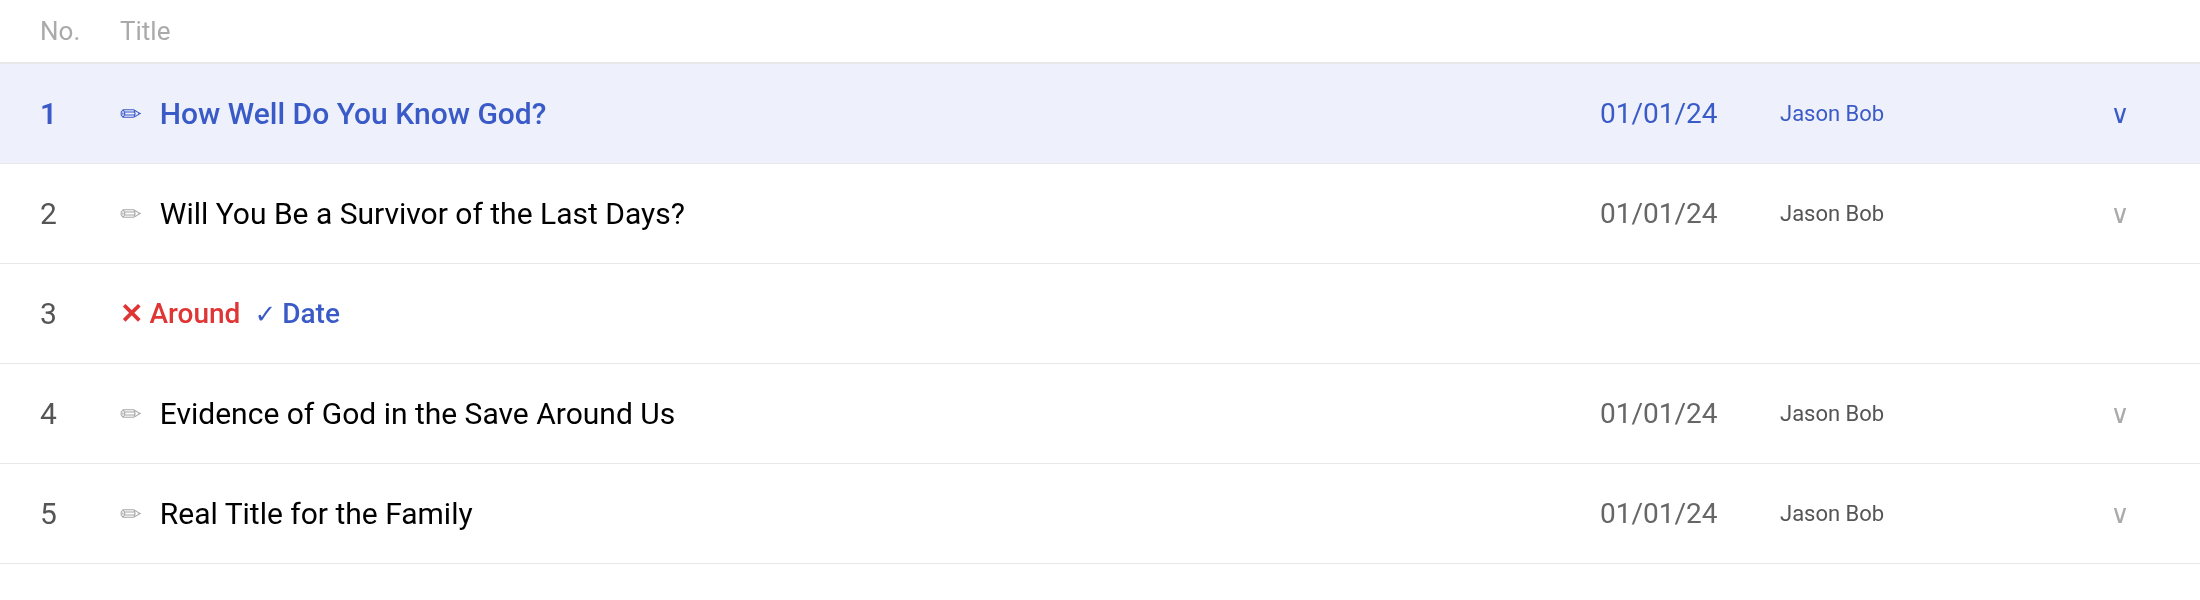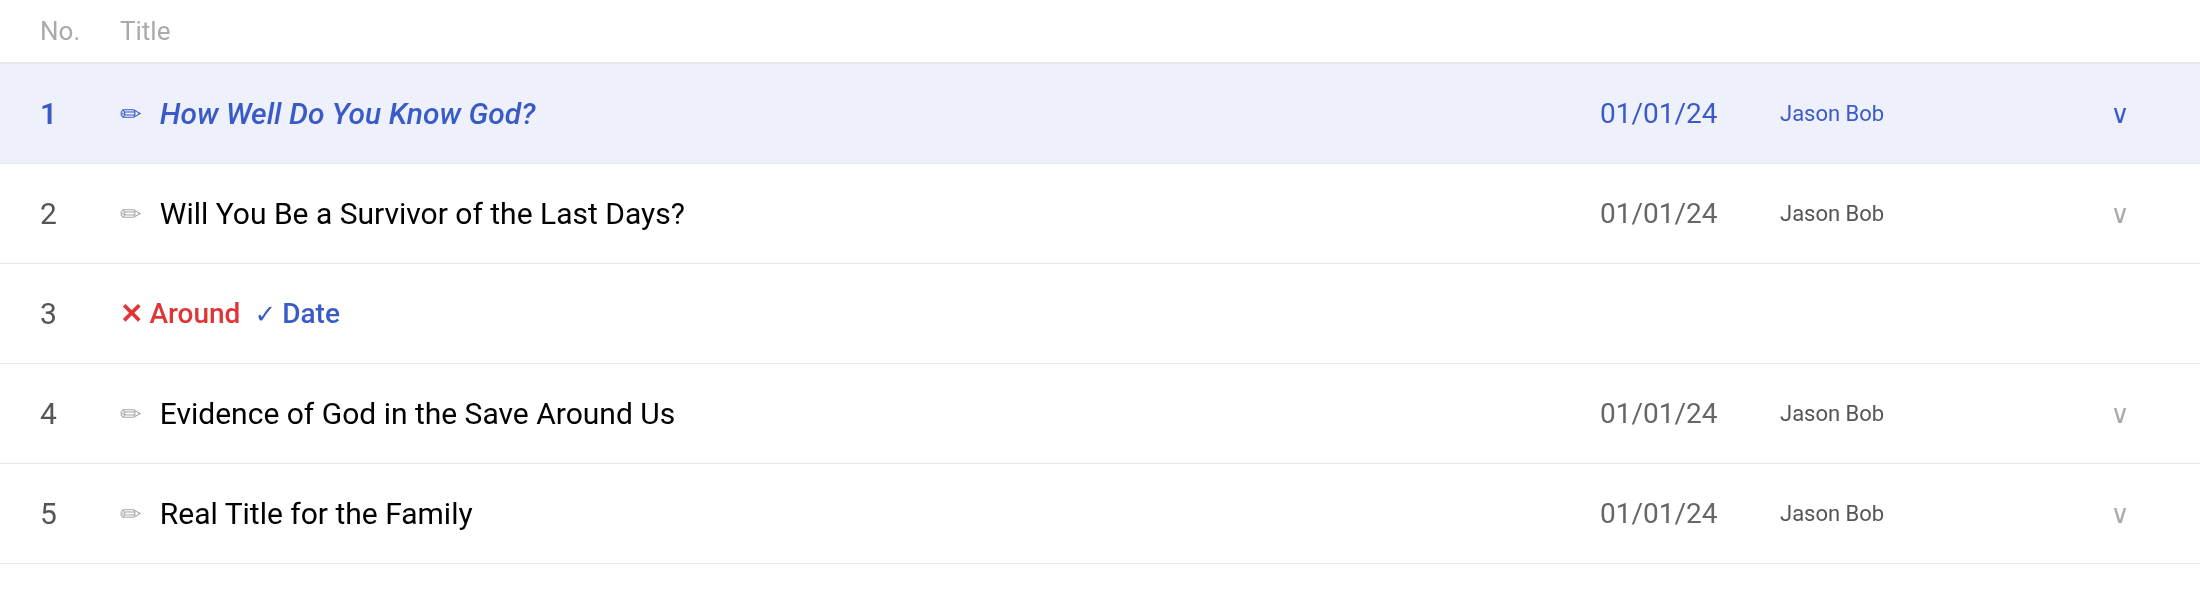--- a/index.html
+++ b/index.html
@@ -78,21 +78,20 @@
 
     .row-title {
       font-size: 30px;
       color: #000000;
       font-weight: 400;
     }
 
     .active-row .row-title {
       color: #3a5bc7;
       font-weight: 500;
-      font-style: italic;
     }
 
     .row-date {
       font-size: 28px;
       color: #666;
     }
 
     .active-row .row-date {
       color: #3a5bc7;
     }

